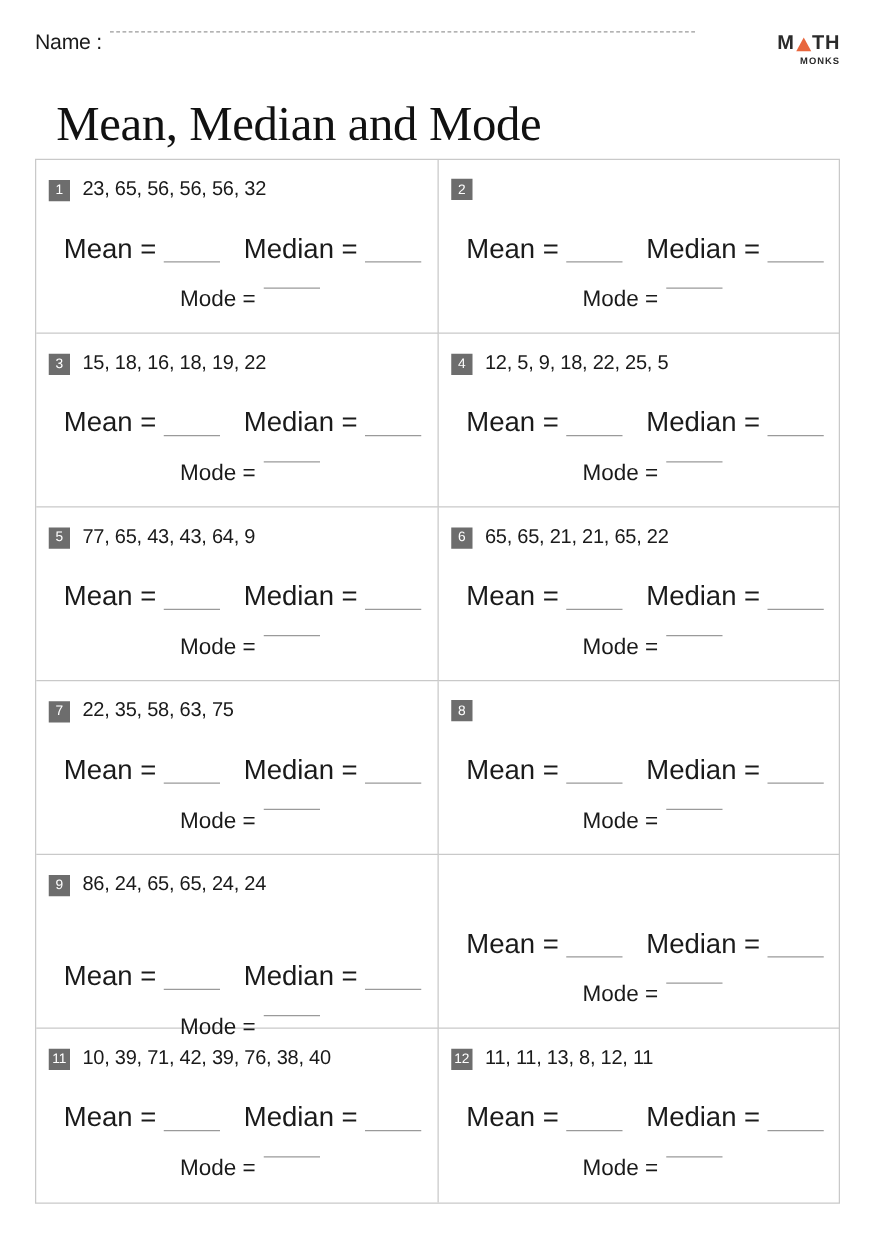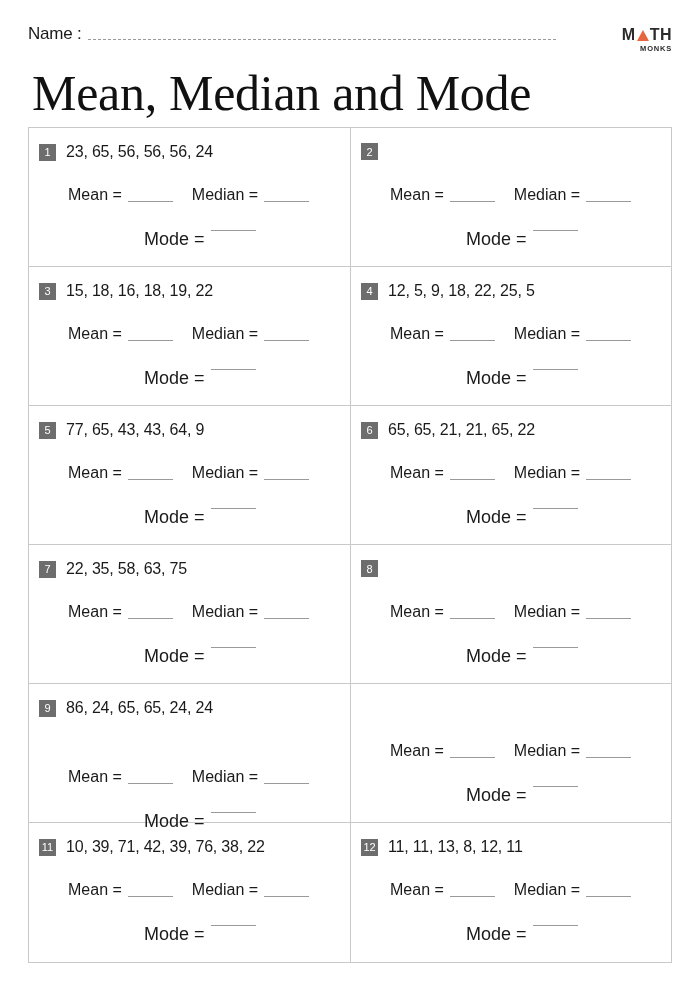--- a/index.html
+++ b/index.html
@@ -1,38 +1,38 @@
 <!DOCTYPE html>
 <html><head>
 <meta charset="utf-8">
 <style>
   html, body { margin: 0; padding: 0; background: #ffffff; }
   body { width: 700px; height: 991px; position: relative; overflow: hidden; font-family: "Liberation Sans", "DejaVu Sans", sans-serif; color: #1a1a1a; }
 
-  .name-row { position: absolute; left: 28px; top: 24px; display: flex; align-items: flex-end; }
+  .name-row { position: absolute; left: 28px; top: 24px; display: flex; align-items: flex-start; }
   .name-label { font-size: 17px; letter-spacing: -0.2px; }
   .name-line { width: 468px; margin-left: 6px; border-bottom: 1.5px dashed #9a9a9a; height: 1px; margin-bottom: 4px; }
 
   .logo { position: absolute; right: 28px; top: 27px; text-align: right; line-height: 1; }
   .logo-top { font-size: 16px; font-weight: bold; letter-spacing: 0.5px; color: #2b2b2b; display: flex; align-items: flex-end; justify-content: flex-end; }
   .logo-tri { width: 0; height: 0; border-left: 6px solid transparent; border-right: 6px solid transparent; border-bottom: 11px solid #e8663d; margin: 0 1px 2px 1px; display: inline-block; }
   .logo-bottom { font-size: 7.5px; font-weight: bold; letter-spacing: 0.8px; color: #2b2b2b; margin-top: 2px; }
 
-  .title { position: absolute; left: 28px; top: 60px; font-family: "Liberation Serif", "DejaVu Serif", serif; font-size: 50px; color: #111; letter-spacing: -0.3px; margin: 4px; font-weight: normal; }
+  .title { position: absolute; left: 28px; top: 60px; font-family: "Liberation Serif", "DejaVu Serif", serif; font-size: 39px; color: #111; letter-spacing: -0.3px; margin: 17px; font-weight: normal; }
 
   .grid { position: absolute; left: 28px; top: 127px; width: 644px; height: 836px; border: 1px solid #c9c9c9; box-sizing: border-box; display: grid; grid-template-columns: 322px 321px; grid-template-rows: repeat(6, 1fr); }
   .cell { position: relative; border-right: 1px solid #c9c9c9; border-bottom: 1px solid #c9c9c9; box-sizing: border-box; }
   .cell:nth-child(2n) { border-right: none; }
   .cell:nth-last-child(-n+2) { border-bottom: none; }
 
   .q-head { position: absolute; left: 10px; top: 15px; display: flex; align-items: center; }
   .badge { background: #6d6d6d; color: #ffffff; font-size: 11px; height: 17px; min-width: 17px; padding: 0 2px; box-sizing: border-box; display: inline-flex; align-items: center; justify-content: center; }
   .q-data { font-size: 16px; margin-left: 10px; letter-spacing: -0.2px; color: #1a1a1a; }
 
-  .row1 { position: absolute; left: 39px; top: 58px; display: flex; align-items: flex-end; font-size: 16px; color: #1a1a1a; }
+  .row1 { position: absolute; left: 22px; top: 58px; display: flex; align-items: flex-end; font-size: 22px; color: #1a1a1a; }
   .row2 { position: absolute; left: 115px; top: 101px; display: flex; font-size: 18px; color: #1a1a1a; }
   .cell.tall .row1 { top: 84px; }
   .cell.tall .row2 { top: 127px; }
   .blank { display: inline-block; border-bottom: 1px solid #9a9a9a; margin-left: 6px; margin-bottom: 2px; height: 1px; }
   .blank.mean { width: 45px; margin-right: 19px; }
   .blank.median { width: 45px; }
   .blank.mode { width: 45px; }
 </style>
 </head>
 <body>
@@ -51,21 +51,21 @@
   <div class="logo-bottom">MONKS</div>
 </div>
 
 <h1 class="title">Mean, Median and Mode</h1>
 
 <div class="grid">
 
   <div class="cell">
     <div class="q-head">
       <span class="badge">1</span>
-      <span class="q-data">23, 65, 56, 56, 56, 24</span>
+      <span class="q-data">23, 65, 56, 56, 56, 32</span>
     </div>
     <div class="row1">
       <span class="lbl-mean">Mean =</span>
       <span class="blank mean"></span>
       <span class="lbl-median">Median =</span>
       <span class="blank median"></span>
     </div>
     <div class="row2">
       <span class="lbl-mode">Mode =</span>
       <span class="blank mode"></span>
@@ -215,21 +215,21 @@
     </div>
     <div class="row2">
       <span class="lbl-mode">Mode =</span>
       <span class="blank mode"></span>
     </div>
   </div>
 
   <div class="cell">
     <div class="q-head">
       <span class="badge">11</span>
-      <span class="q-data">10, 39, 71, 42, 39, 76, 38, 22</span>
+      <span class="q-data">10, 39, 71, 42, 39, 76, 38, 40</span>
     </div>
     <div class="row1">
       <span class="lbl-mean">Mean =</span>
       <span class="blank mean"></span>
       <span class="lbl-median">Median =</span>
       <span class="blank median"></span>
     </div>
     <div class="row2">
       <span class="lbl-mode">Mode =</span>
       <span class="blank mode"></span>

